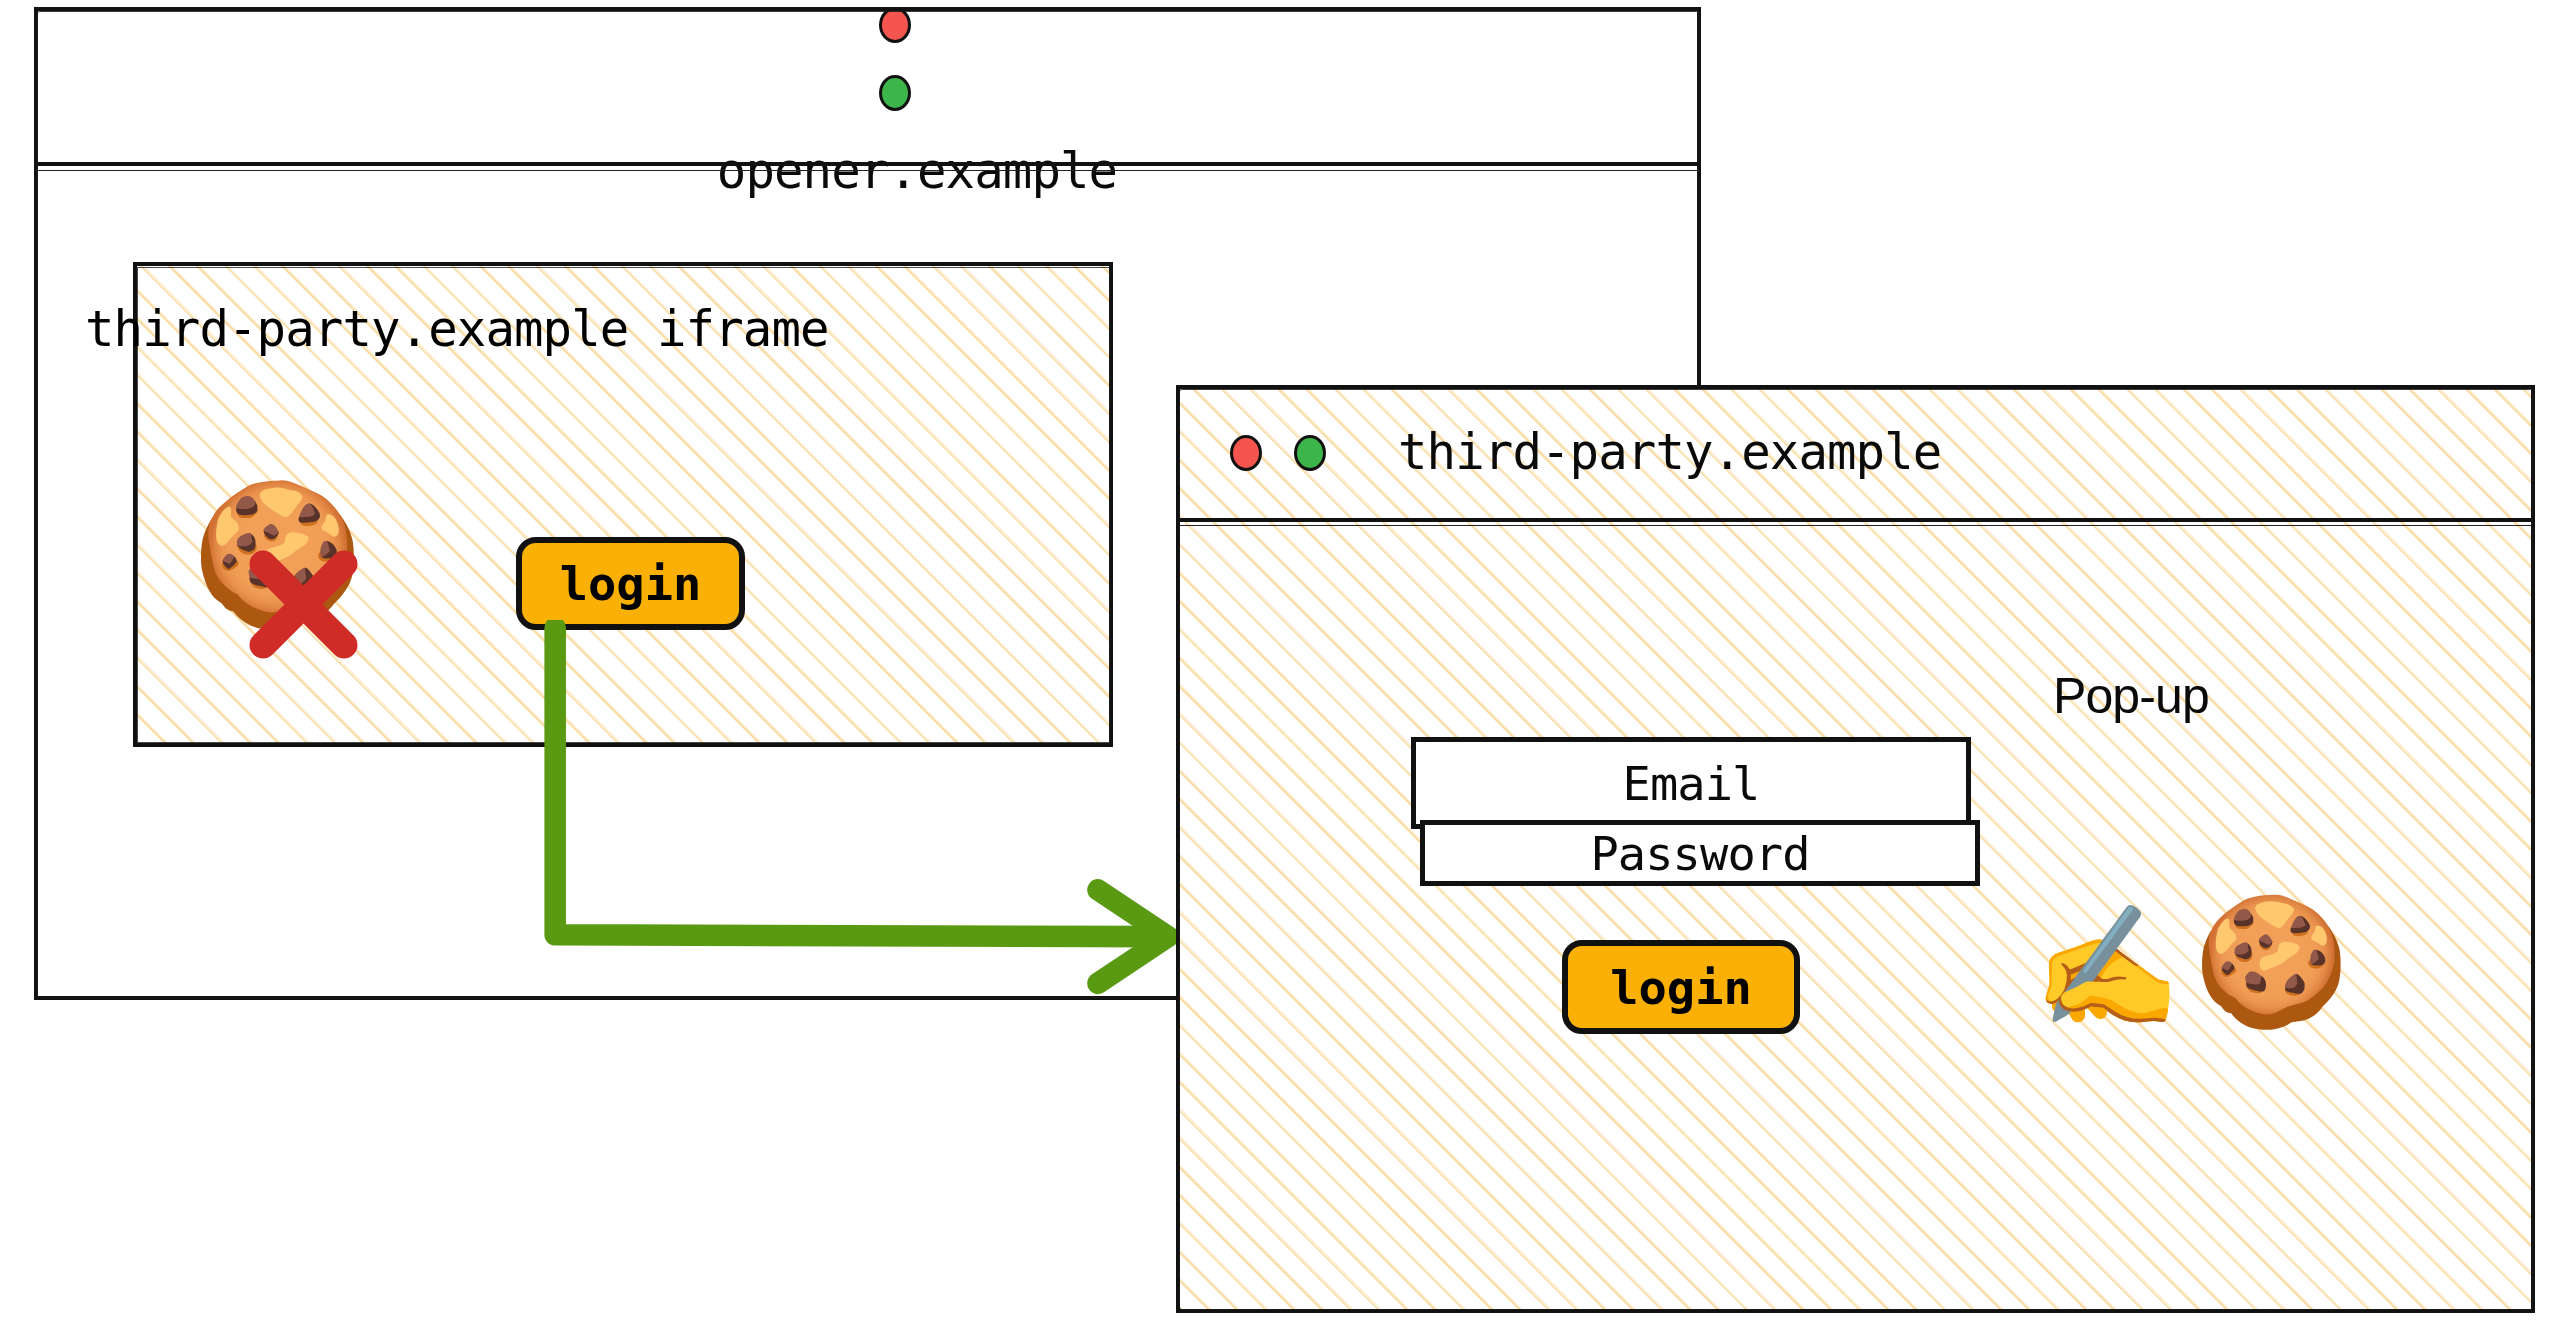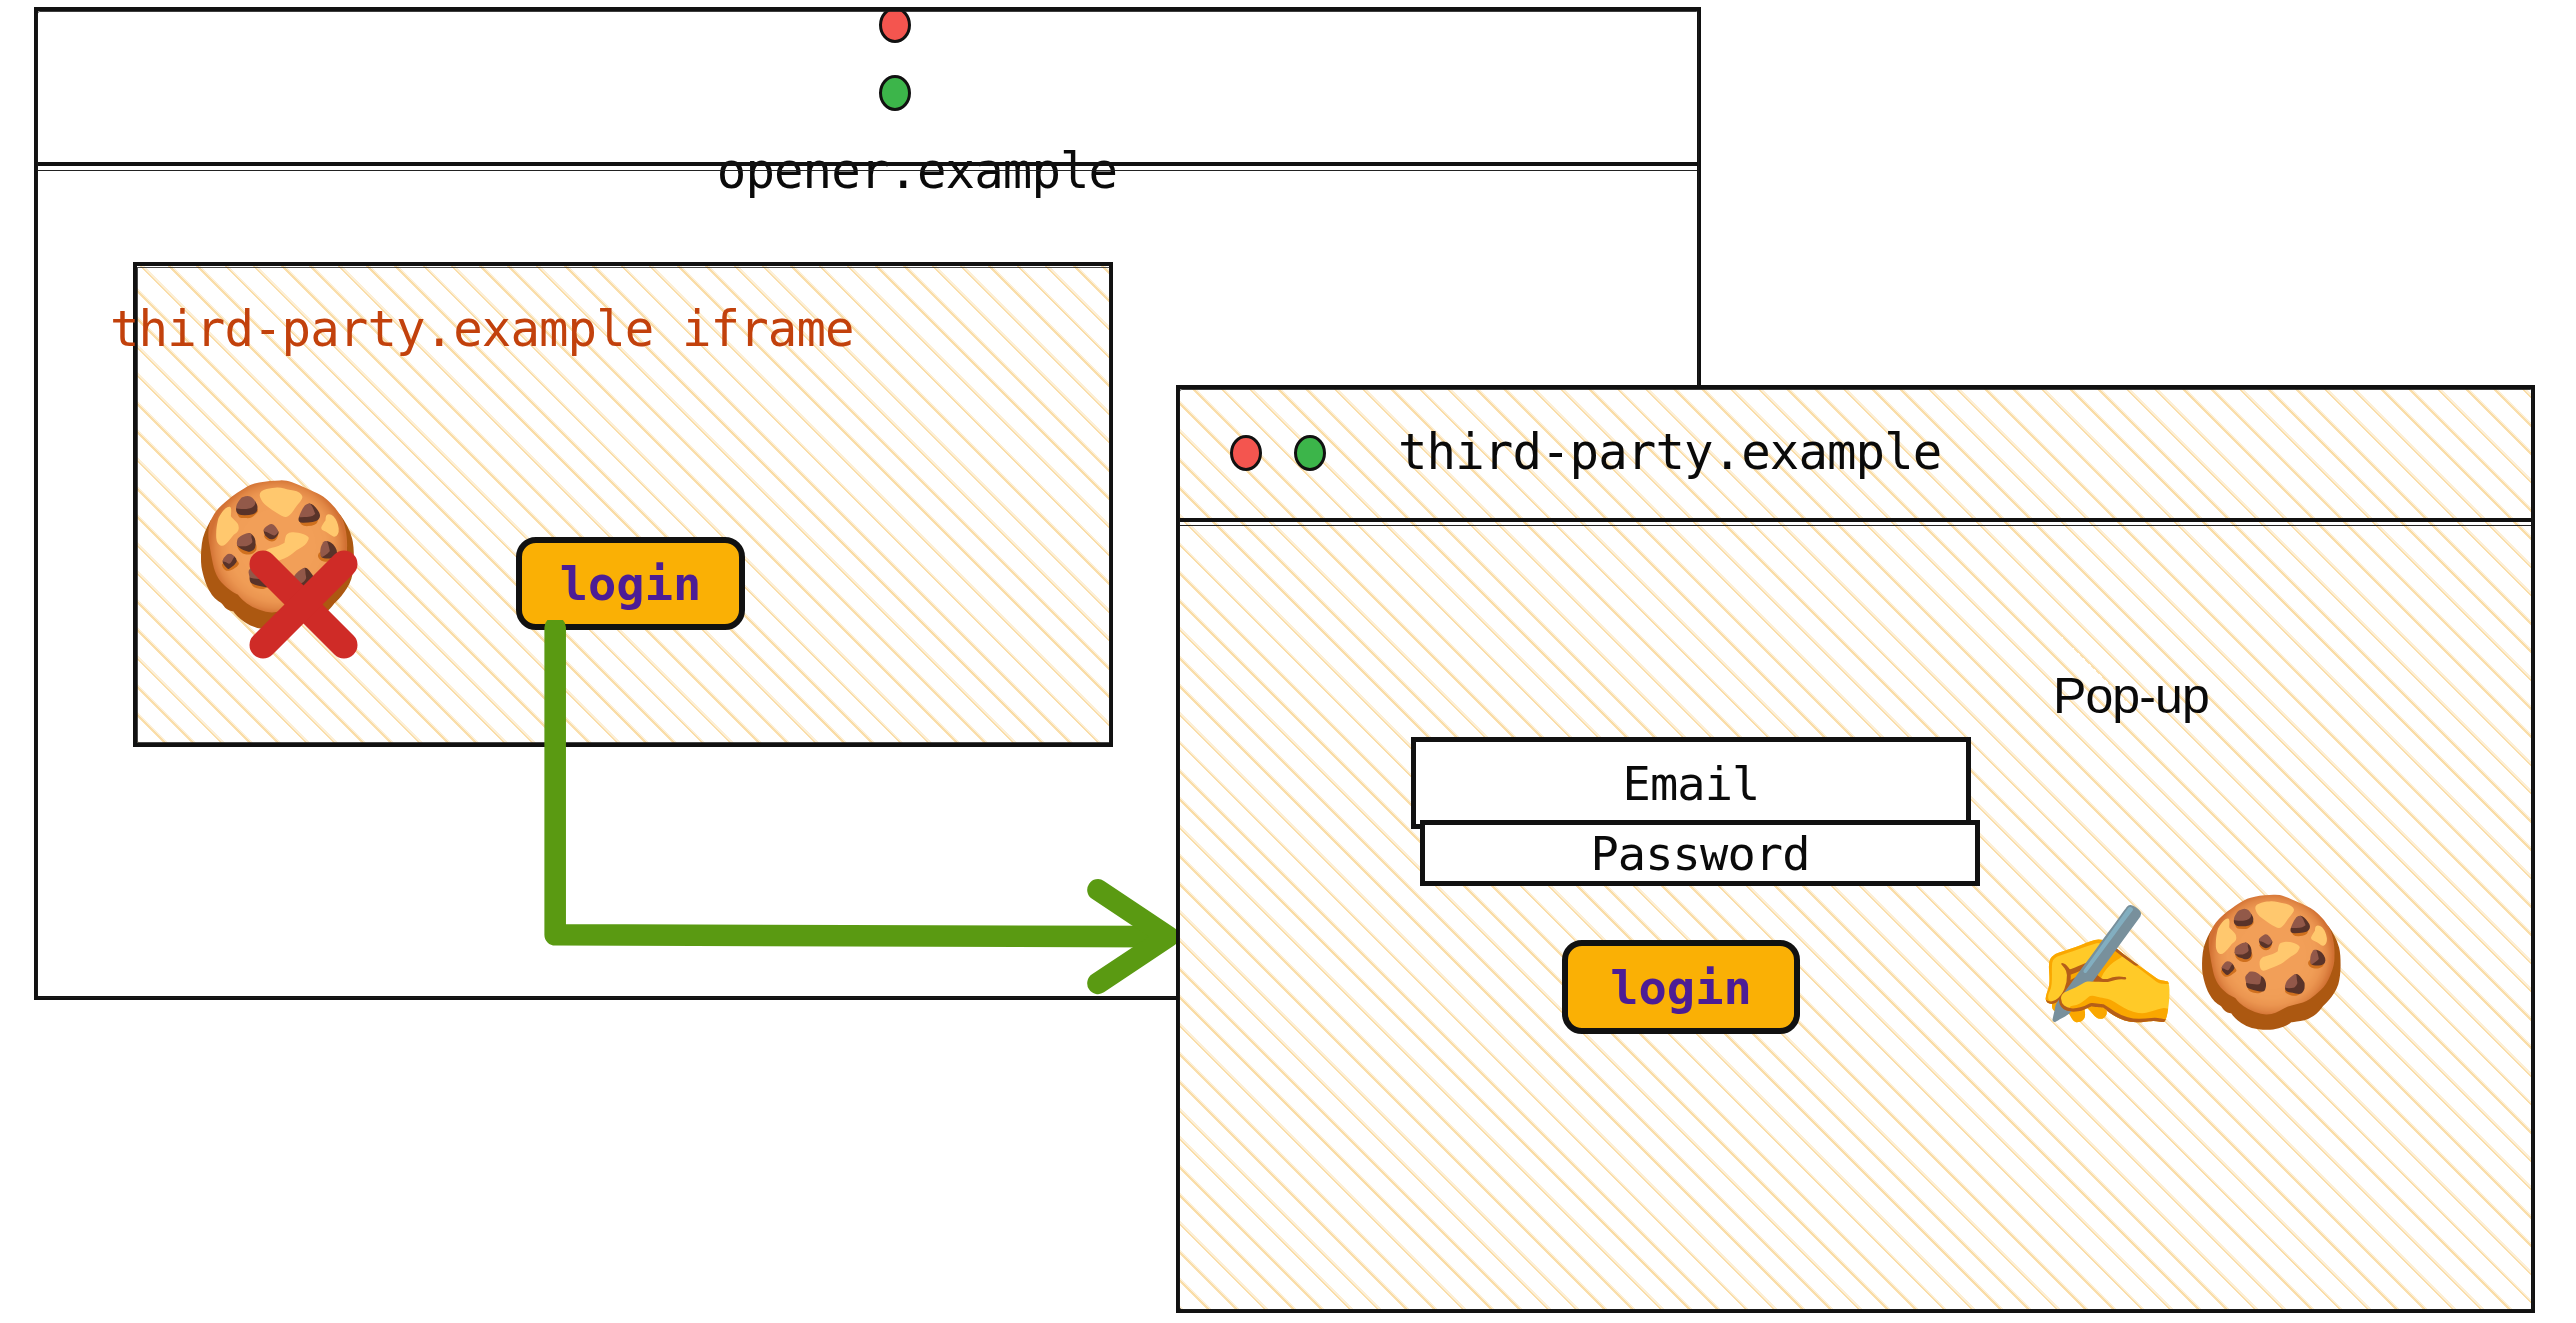--- a/index.html
+++ b/index.html
@@ -70,21 +70,21 @@
   }
   #iframe-panel .panel-border{
     position:absolute;inset:0;border:4.5px solid #111111;pointer-events:none;
   }
   #iframe-panel .panel-border2{
     position:absolute;left:3.6px;top:4.5px;right:2.7px;bottom:3.6px;
     border:1.8px solid #1d1d1d;pointer-events:none;opacity:.8;
   }
   #iframe-title{
     position:absolute;left:85px;top:301px;
-    font-size:49px;letter-spacing:-0.9px;color:#c2410c;white-space:nowrap;margin-left:25px;
+    font-size:49px;letter-spacing:-0.9px;color:#000000;white-space:nowrap;
   }
 
   
   #cookie-blocked{
     position:absolute;left:191px;top:485px;width:180px;height:180px;
   }
   .emoji{
     font-family:"DejaVu Sans", sans-serif;
     line-height:1;display:block;
   }
@@ -94,21 +94,21 @@
   }
 
   
   .login-btn{
     position:absolute;box-sizing:border-box;
     background:#fab005;
     border:6.3px solid #111111;
     border-radius:20px;
     display:flex;align-items:center;justify-content:center;
     font-family:"DejaVu Sans Mono", monospace;
-    font-size:47px;font-weight:700;color:#4c1d95;letter-spacing:0px;
+    font-size:47px;font-weight:700;color:#000000;letter-spacing:0px;
   }
   #iframe-login-button{left:516px;top:537px;width:229px;height:93px;}
   #popup-login-button{left:1562px;top:940px;width:238px;height:94px;}
 
   
   #flow-arrow{position:absolute;left:539px;top:620px;width:683px;height:378px;}
 
   
   #popup-window{left:1176px;top:385px;width:1359px;height:928px;}
   #popup-titlebar{height:135px;padding-left:54px;gap:32px;}

